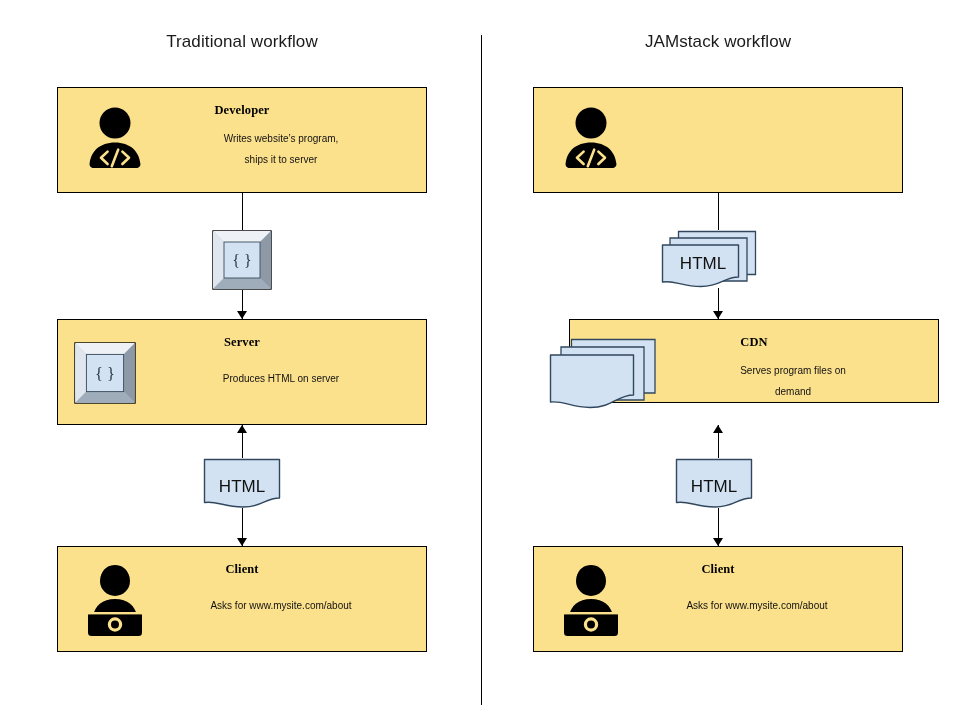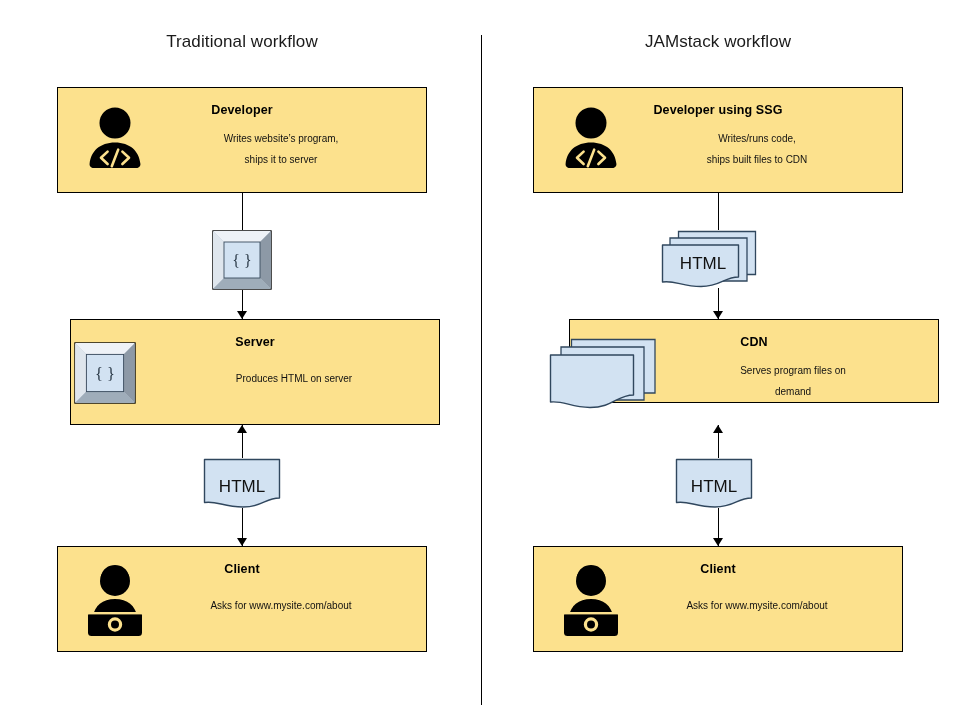--- a/index.html
+++ b/index.html
@@ -57,39 +57,40 @@
   .box-title {
     position: absolute;
     left: 0;
     width: 100%;
     top: 15px;
     text-align: center;
     font-size: 12.5px;
     font-weight: bold;
     color: #000;
     letter-spacing: 0.1px;
+    font-family: Liberation Serif, serif;
   }
   .box-body {
     position: absolute;
     left: 88px;
     right: 10px;
     top: 40px;
     text-align: center;
     font-size: 10px;
     line-height: 21px;
     color: #111;
     white-space: pre-line;
   }
   .box-body.single {
     top: 48px;
   }
 
   
   #box-dev-left    { left: 57px;  top: 87px;  width: 370px; height: 106px; }
-  #box-server      { left: 57px;  top: 319px; width: 370px; height: 106px; margin-left: 13px; }
+  #box-server      { left: 57px;  top: 319px; width: 370px; height: 106px; }
   #box-client-left { left: 57px;  top: 546px; width: 370px; height: 106px; }
   
   #box-dev-right    { left: 533px; top: 87px;  width: 370px; height: 106px; }
   #box-cdn          { left: 533px; top: 319px; width: 370px; height: 84px; margin-left: 36px; }
   #box-client-right { left: 533px; top: 546px; width: 370px; height: 106px; }
 
   
   .icon-person {
     position: absolute;
     left: 18px;
@@ -268,23 +269,20 @@
   <div class="box" id="box-dev-right">
     <span class="icon-person">
       <svg viewBox="0 0 78 78" xmlns="http://www.w3.org/2000/svg">
         <circle cx="39" cy="21" r="15.5" fill="#000"></circle>
         <path d="M39 40.5c-15 0-24 8.6-25.4 21.2-.3 2.6 1.6 4.3 4 4.3h42.8c2.4 0 4.3-1.7 4-4.3C63 49.1 54 40.5 39 40.5z" fill="#000"></path>
         <path d="M31.6 49.6l-6.6 6.2 6.6 6.2" fill="none" stroke="#fce18d" stroke-width="2.6" stroke-linecap="round" stroke-linejoin="round"></path>
         <path d="M46.4 49.6l6.6 6.2-6.6 6.2" fill="none" stroke="#fce18d" stroke-width="2.6" stroke-linecap="round" stroke-linejoin="round"></path>
         <path d="M42.2 47.6l-6.4 16.6" fill="none" stroke="#fce18d" stroke-width="2.6" stroke-linecap="round"></path>
       </svg>
     </span>
-    <div class="box-title">Developer using SSG</div>
-    <div class="box-body">Writes/runs code,
-ships built files to CDN</div>
   </div>
 
   <div class="conn conn-v" id="conn-r1"></div>
 
   <div class="doc" id="doc-stack-top">
     <svg width="96" height="58" viewBox="0 0 96 58" xmlns="http://www.w3.org/2000/svg">
       <path d="M17.5 1.5 H94.5 V44.5 H17.5 Z" fill="#d2e2f2" stroke="#30475e" stroke-width="1.3"></path>
       <path d="M9 8 H86 V51 H9 Z" fill="#d2e2f2" stroke="#30475e" stroke-width="1.3"></path>
       <path d="M1.5 15 H77.5 V47 C63 47 60 56.5 40 56.5 C21 56.5 14 50 1.5 52 Z" fill="#d2e2f2" stroke="#30475e" stroke-width="1.4" stroke-linejoin="round"></path>
     </svg>

